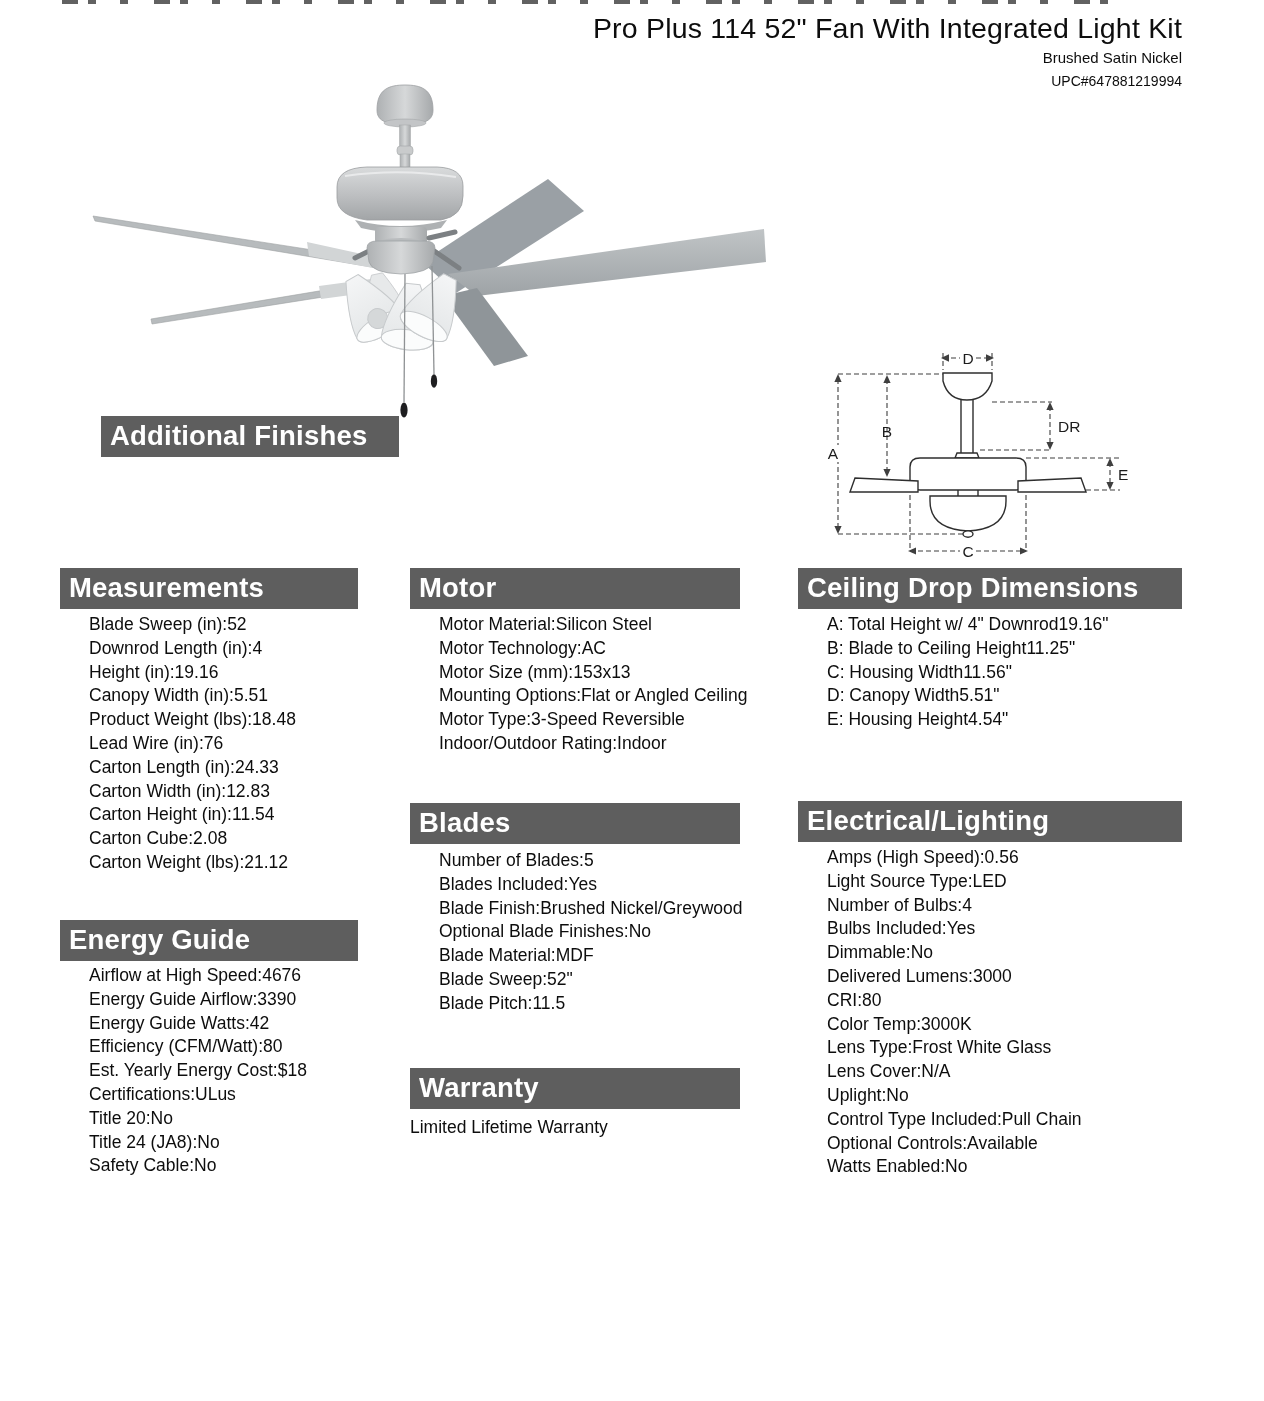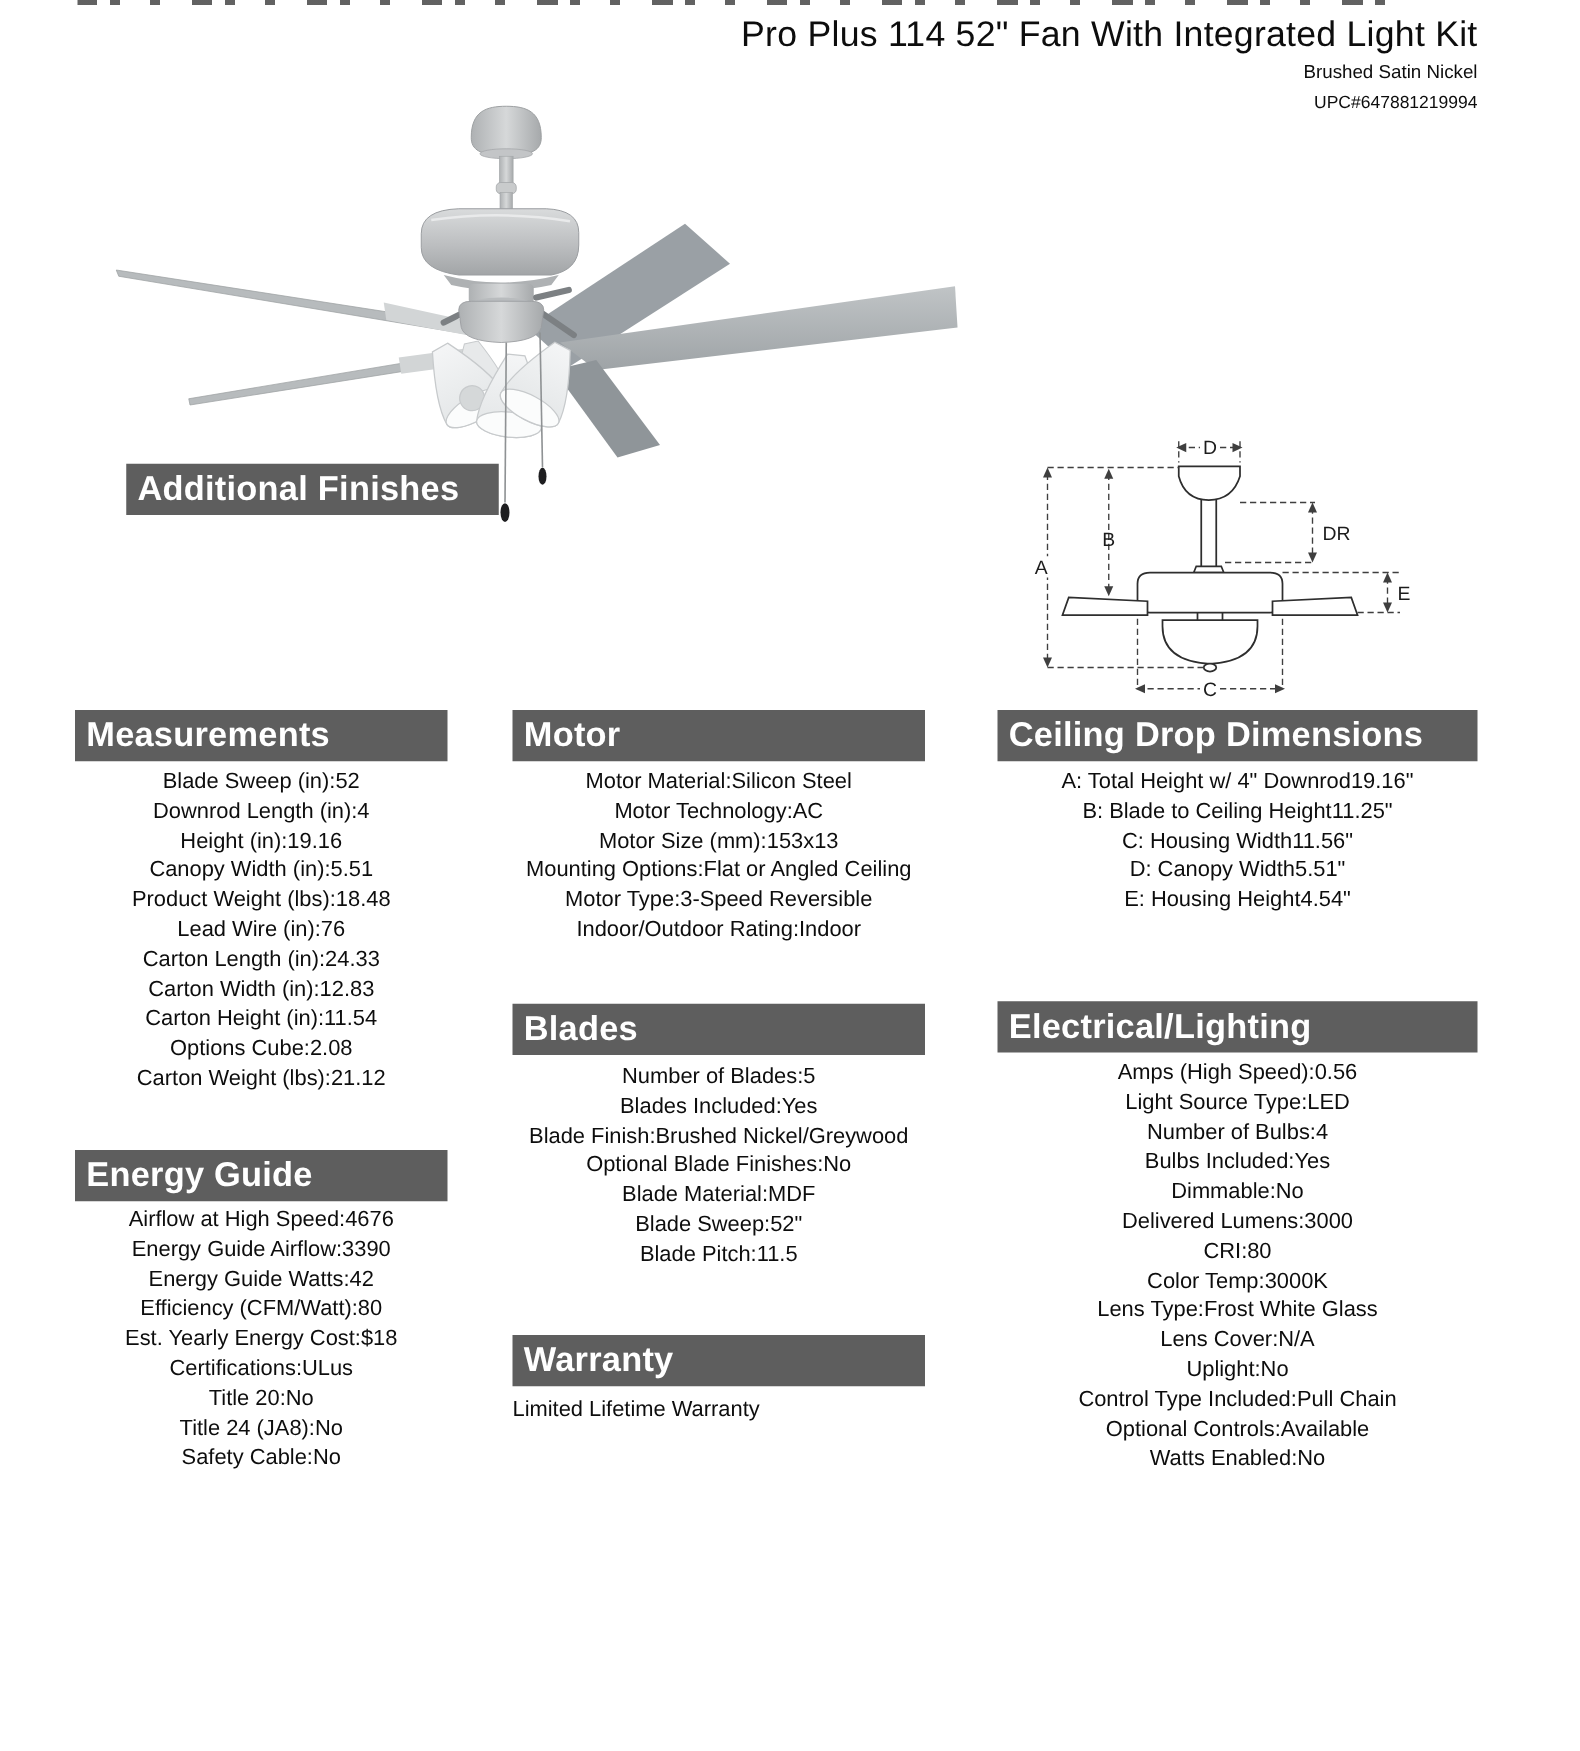--- a/index.html
+++ b/index.html
@@ -7,22 +7,22 @@
           font-family:"Liberation Sans","DejaVu Sans",sans-serif;color:var(--txt,#0d0d0d);}
   .crop-remnant{position:absolute;left:62px;top:0;width:1046px;height:4px;opacity:.8;
     background:repeating-linear-gradient(90deg,#3a3a3a 0 16px,transparent 16px 26px,#3a3a3a 26px 34px,transparent 34px 58px,#3a3a3a 58px 66px,transparent 66px 92px);}
   .title-block{position:absolute;top:12px;right:82px;text-align:right;white-space:nowrap;}
   .title-block h1{margin:0;font-size:28.5px;font-weight:normal;letter-spacing:.2px;}
   .title-block .finish{margin-top:4px;font-size:15px;}
   .title-block .upc{margin-top:7px;font-size:14px;}
   .sec{position:absolute;}
   .bar{margin:0;height:41px;line-height:40px;background:var(--hdr,#5e5e5e);color:var(--hdrtxt,#fff);
        font-size:27.5px;font-weight:bold;padding-left:9px;letter-spacing:.2px;}
-  .rows .row{display:flex;justify-content:center;height:23.8px;line-height:23.8px;
-             font-size:17.5px;white-space:nowrap;}
+  .rows .row{display:flex;justify-content:flex-start;height:23.8px;line-height:23.8px;
+             font-size:17.5px;white-space:nowrap;margin-left:29px;}
   .rows .row .lbl{text-align:left;}
   .rows .row .val{text-align:right;}
   .fin-list .fin{font-weight:bold;font-size:18px;line-height:24.6px;white-space:nowrap;}
   .warranty-text{font-size:17.5px;line-height:23px;}
   svg text{font-family:"Liberation Sans","DejaVu Sans",sans-serif;}
 </style>
 </head>
 <body>
 
 <div class="canvas">
@@ -166,21 +166,21 @@
       <rect x="9" y="100" width="14" height="17" fill="#fff"></rect>
       <text x="13" y="114" text-anchor="middle">A</text>
       <text x="67" y="92" text-anchor="middle">B</text>
       <text x="148" y="212" text-anchor="middle">C</text>
       <text x="148" y="18.5" text-anchor="middle">D</text>
       <text x="298" y="135" text-anchor="start">E</text>
       <text x="238" y="87" text-anchor="start">DR</text>
     </g>
   </svg>
 
-  <section class="sec" style="left:60px;top:371px;width:298px;padding-left:41px;">
+  <section class="sec" style="left:60px;top:416px;width:298px;padding-left:41px;">
     <h2 class="bar">Additional Finishes</h2>
     <div class="fin-list" style="margin-top:7px;">
 
     <div class="fin"></div>
         <div class="fin"></div>
         <div class="fin"></div>
         <div class="fin"></div>
         <div class="fin"></div>
       </div>
   </section>
@@ -219,21 +219,21 @@
         </div>
         <div class="row">
           <span class="lbl">Carton Width (in):</span>
           <span class="val">12.83</span>
         </div>
         <div class="row">
           <span class="lbl">Carton Height (in):</span>
           <span class="val">11.54</span>
         </div>
         <div class="row">
-          <span class="lbl">Options Cube:</span>
+          <span class="lbl">Carton Cube:</span>
           <span class="val">2.08</span>
         </div>
         <div class="row">
           <span class="lbl">Carton Weight (lbs):</span>
           <span class="val">21.12</span>
         </div>
       </div>
   </section>
 
   <section class="sec" style="left:60px;top:920px;width:298px;">

